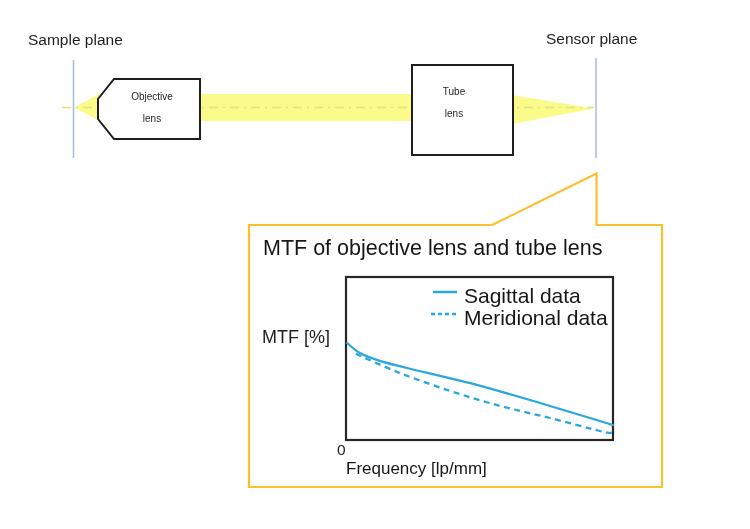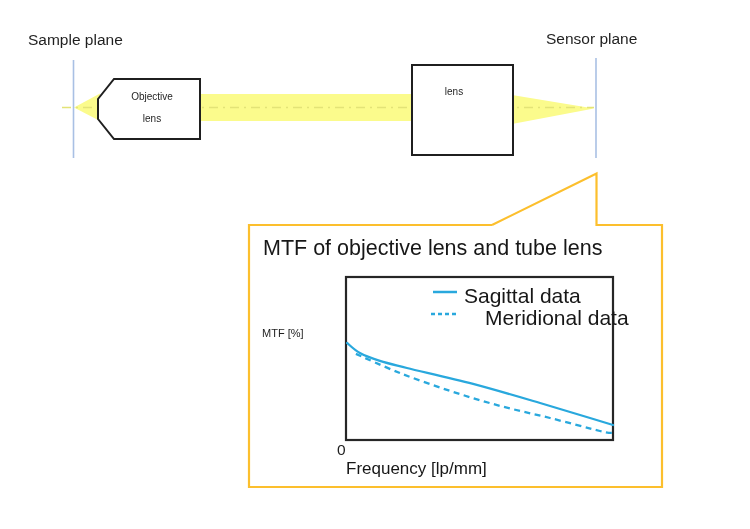--- a/index.html
+++ b/index.html
@@ -41,42 +41,42 @@
     left: 263px;
     top: 236px;
     width: 420px;
     text-align: left;
     font-size: 21.5px;
     color: #171717;
   }
   .y-axis-label {
     left: 262px;
     top: 327px;
-    font-size: 11px;
+    font-size: 18px;
   }
   .x-axis-label {
     position: absolute;
     left: 346px;
     top: 459px;
     width: 267px;
     font-size: 17px;
     color: #171717;
   }
   .origin-label {
     left: 337px;
     top: 441px;
     font-size: 15.5px;
   }
   .legend-label {
     position: absolute;
     font-size: 21px;
     color: #171717;
   }
   .legend-label.row1 { left: 464px; top: 284px; }
-  .legend-label.row2 { left: 485px; top: 306px; }
+  .legend-label.row2 { left: 464px; top: 306px; }
 </style>
 </head>
 <body>
 
 <div id="stage">
 
   <svg id="diagram-svg" width="750" height="529" viewBox="0 0 750 529">
 
     <polygon points="74,107.5 100,93.5 100,121" fill="#FBFB8C"></polygon>
 
@@ -110,20 +110,21 @@
   <div class="lbl plane-label" style="left:546px; top:30px;">Sensor plane</div>
 
   <div class="lbl plane-label" style="left:28px; top:31px;">Sample plane</div>
 
   <div class="lens-label" style="left:104px; top:86px; width:96px;">
     <div>Objective</div>
     <div>lens</div>
   </div>
 
   <div class="lens-label" style="left:406px; top:81px; width:96px;">
+    <div>Tube</div>
     <div>lens</div>
   </div>
 
   <div class="callout-title">MTF of objective lens and tube lens</div>
 
   <div class="lbl y-axis-label">MTF [%]</div>
 
   <div class="legend-label row1">Sagittal data</div>
   <div class="legend-label row2">Meridional data</div>
 

